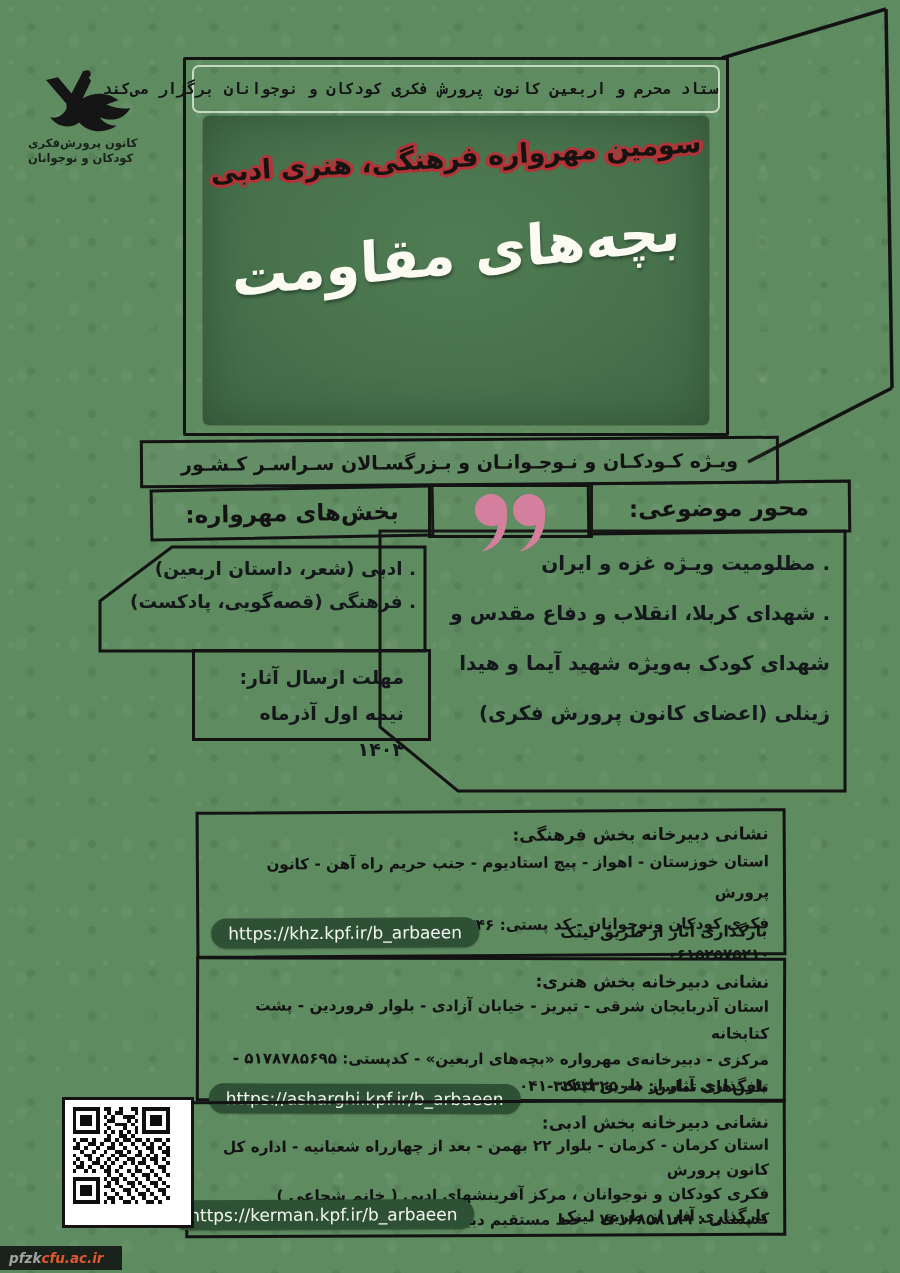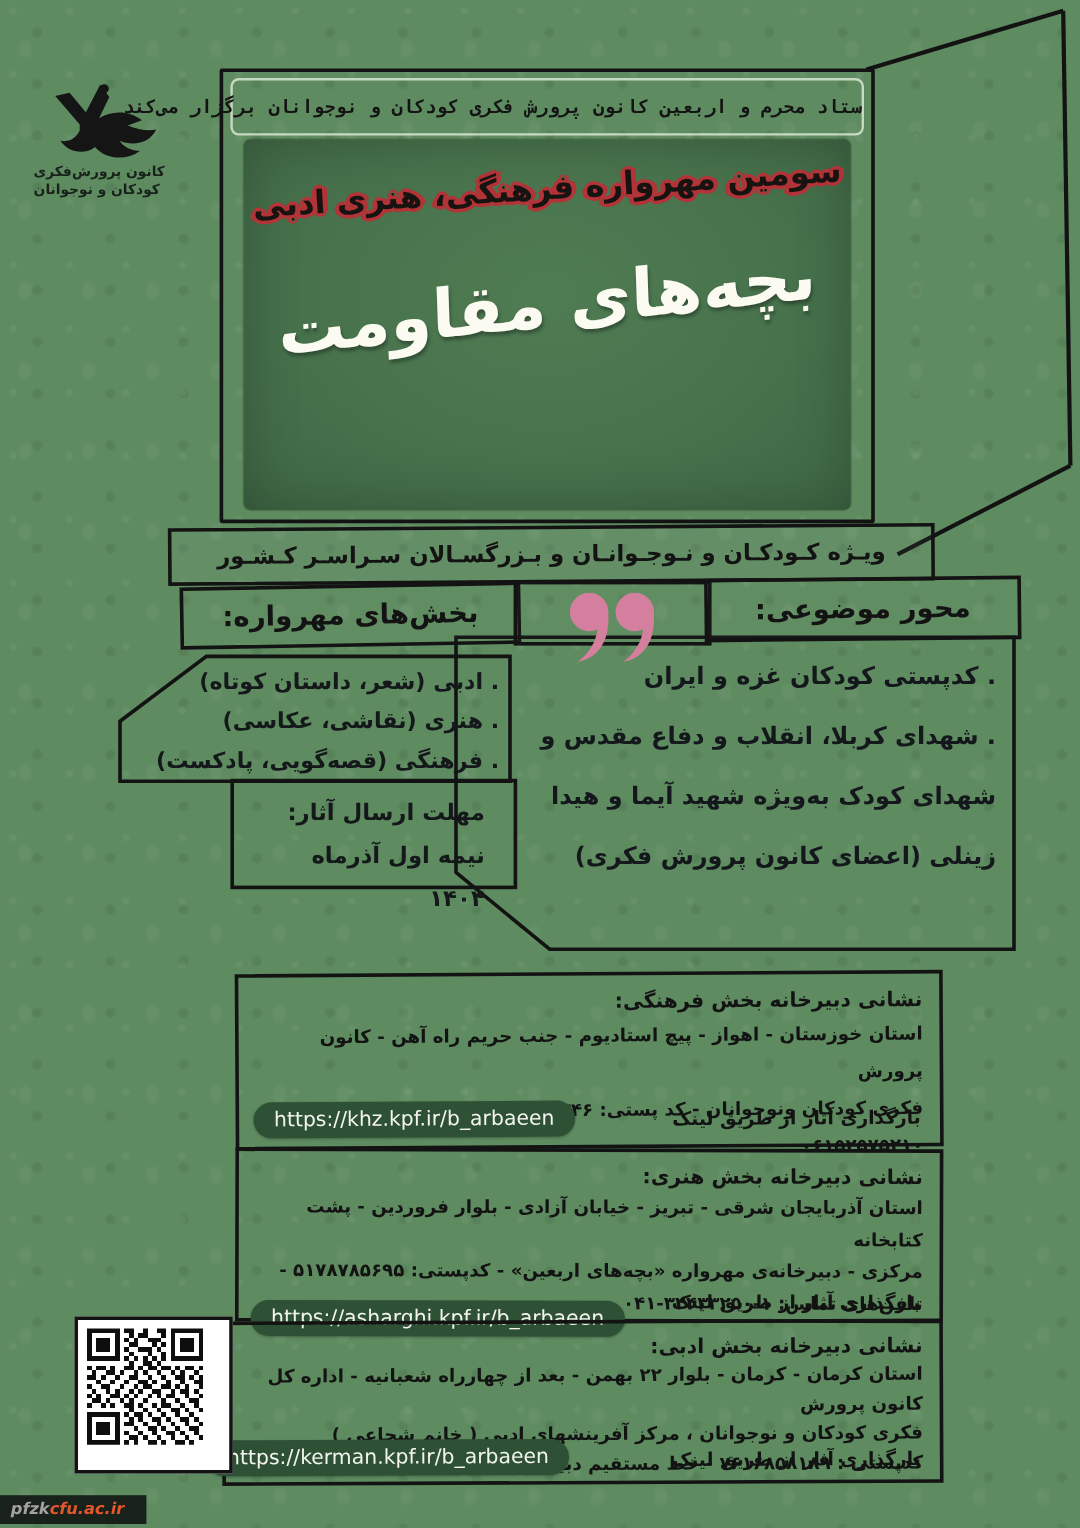--- a/index.html
+++ b/index.html
@@ -128,31 +128,30 @@
     <svg width="72" height="58" viewBox="0 0 72 58">
       <g fill="#d57f9f">
         <path d="M16 0 C7.2 0 0 7.2 0 16 C0 24.8 7.2 32 16 32 C18.4 32 20.8 31.4 22.9 30.4 C21.6 41 16 50.4 6.4 57.6 C23.2 54.4 32 41 32 22 L32 16 C32 7.2 24.8 0 16 0 Z"></path>
         <path d="M54 0 C45.2 0 38 7.2 38 16 C38 24.8 45.2 32 54 32 C56.4 32 58.8 31.4 60.9 30.4 C59.6 41 54 50.4 44.4 57.6 C61.2 54.4 70 41 70 22 L70 16 C70 7.2 62.8 0 54 0 Z"></path>
       </g>
     </svg>
   </div>
   <div class="hbox topics-h fa">محور موضوعی:</div>
 
   <div class="parts-list fa">
-    <div>. ادبی (شعر، داستان کوتاه)</div>
-    <div>. هنری (نقاشی، عکاسی)</div>
+    <div>. ادبی (شعر، داستان اربعین)</div>
     <div>. فرهنگی (قصه‌گویی، پادکست)</div>
   </div>
   <div class="deadline fa">
     <div>مهلت ارسال آثار:</div>
     <div>نیمه اول آذرماه ۱۴۰۴</div>
   </div>
 
   <div class="topics-list fa">
-    <div>. کدپستی کودکان غزه و ایران</div>
+    <div>. مظلومیت ویـژه غزه و ایران</div>
     <div>. شهدای کربلا، انقلاب و دفاع مقدس و</div>
     <div>شهدای کودک به‌ویژه شهید آیما و هیدا</div>
     <div>زینلی (اعضای کانون پرورش فکری)</div>
   </div>
 
   <div class="sec sec1 fa">
     <div class="sec-h">نشانی دبیرخانه بخش فرهنگی:</div>
     <div class="sec-l">استان خوزستان - اهواز - پیچ استادیوم - جنب حریم راه آهن - کانون پرورش</div>
     <div class="sec-l">فکری کودکان ونوجوانان - کد پستی: ۶۱۳۴۶-۹۳۱۴۱ تلفن تماس: ۰۶۱۵۲۵۷۵۲۱۰</div>
     <div class="sec-upload">بارگذاری آثار از طریق لینک</div>

